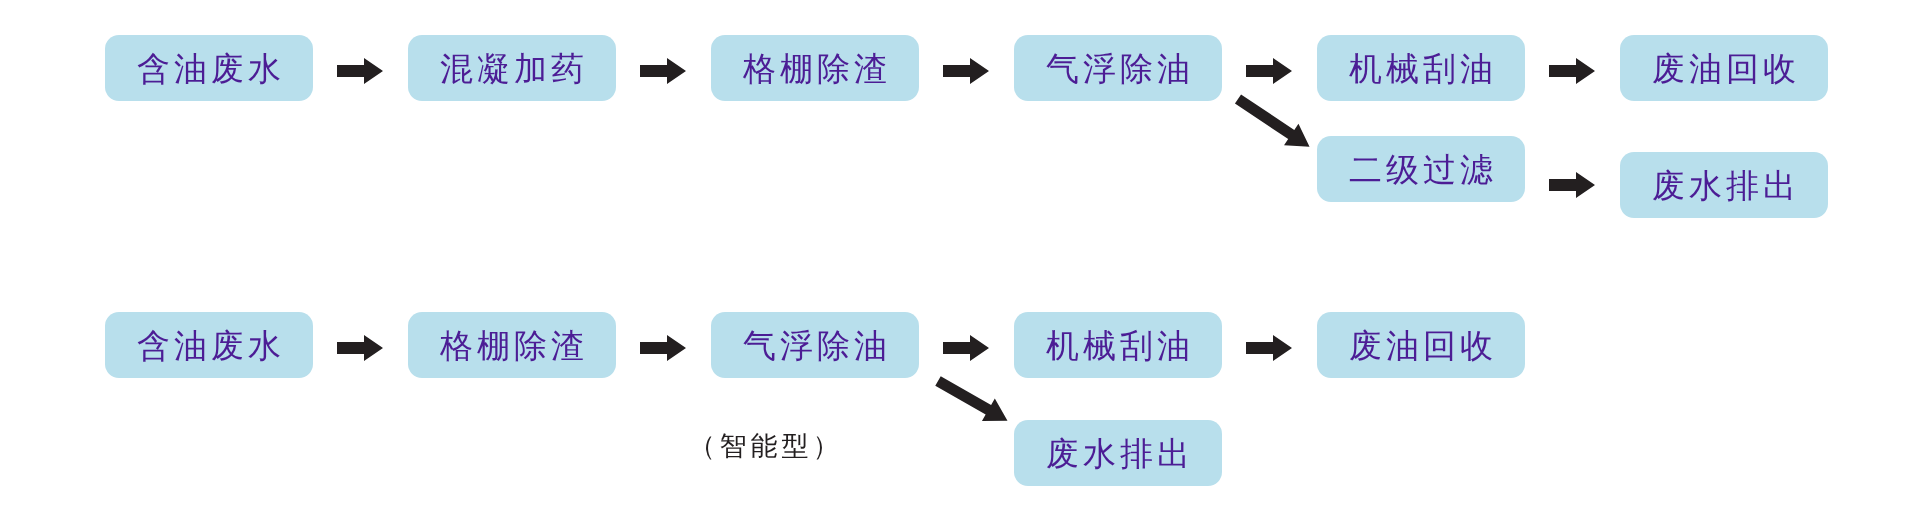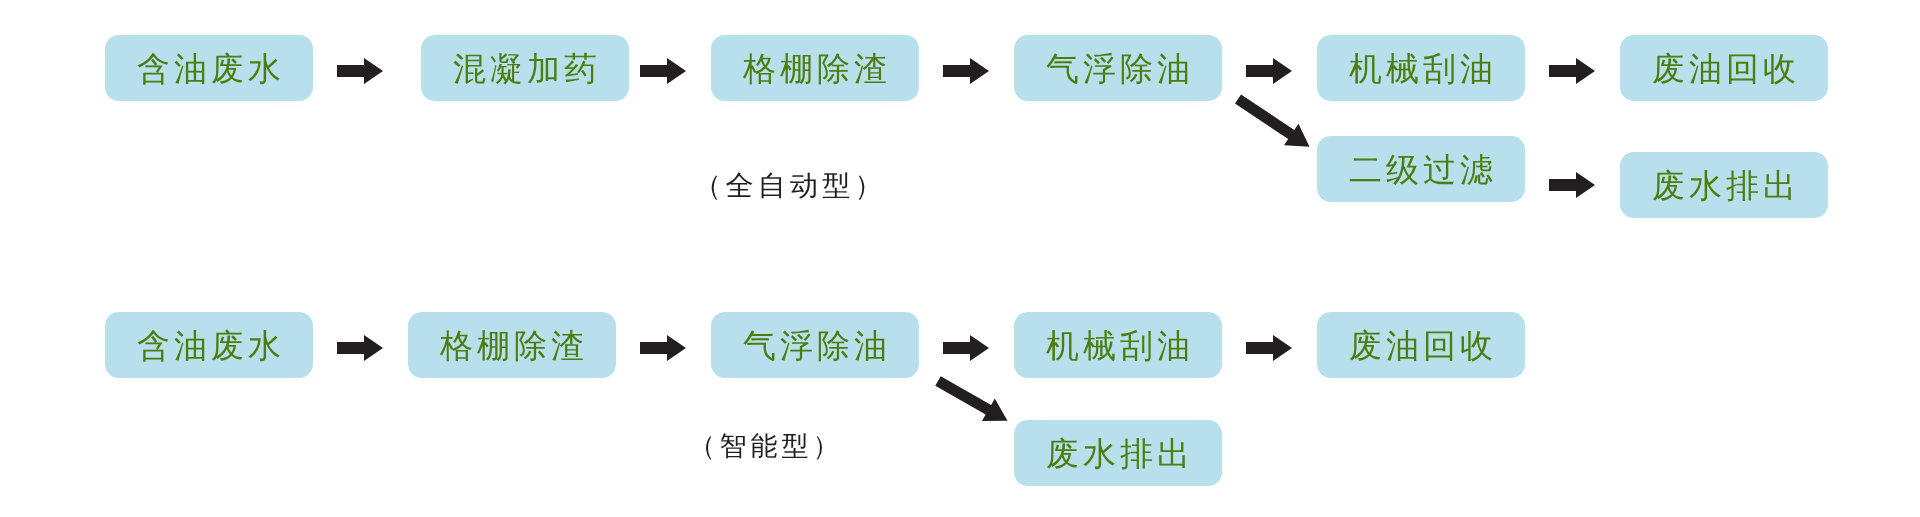--- a/index.html
+++ b/index.html
@@ -18,21 +18,21 @@
   .box {
     position: absolute;
     width: 208px;
     height: 66px;
     background: #b8dfec;
     border-radius: 14px;
     display: flex;
     align-items: center;
     justify-content: center;
     font-size: 33px;
-    color: #4d7c0f;
+    color: #4c1d95;
     letter-spacing: 0.12em;
     text-indent: 0.12em;
     white-space: nowrap;
     line-height: 1;
   }
   .harrow {
     position: absolute;
     display: block;
   }
   .darrow {
@@ -50,21 +50,21 @@
     white-space: nowrap;
     line-height: 1;
   }
 </style>
 </head>
 <body>
 
 <div id="canvas">
 
   <div class="box" style="left:105px;  top:35px">含油废水</div>
-  <div class="box" style="left:421px;  top:35px">混凝加药</div>
+  <div class="box" style="left:408px;  top:35px">混凝加药</div>
   <div class="box" style="left:711px;  top:35px">格棚除渣</div>
   <div class="box" style="left:1014px; top:35px">气浮除油</div>
   <div class="box" style="left:1317px; top:35px">机械刮油</div>
   <div class="box" style="left:1620px; top:35px">废油回收</div>
 
   <svg class="harrow" style="left:337px;top:58px" width="46" height="26" viewBox="0 0 46 26">
       <polygon points="0,7 27,7 27,0 46,13 27,26 27,19 0,19" fill="#231f20"></polygon>
     </svg>
   <svg class="harrow" style="left:640px;top:58px" width="46" height="26" viewBox="0 0 46 26">
       <polygon points="0,7 27,7 27,0 46,13 27,26 27,19 0,19" fill="#231f20"></polygon>
@@ -84,21 +84,20 @@
       <polygon points="0,-5.5 64,-5.5 64,-13 86,0 64,13 64,5.5 0,5.5" fill="#231f20"></polygon>
     </g>
   </svg>
 
   <div class="box" style="left:1317px; top:136px">二级过滤</div>
   <div class="box" style="left:1620px; top:152px">废水排出</div>
   <svg class="harrow" style="left:1549px;top:172px" width="46" height="26" viewBox="0 0 46 26">
       <polygon points="0,7 27,7 27,0 46,13 27,26 27,19 0,19" fill="#231f20"></polygon>
     </svg>
 
-  <div class="flow-label" style="left:670px;top:172px">（全自动型）</div>
 
   <div class="box" style="left:105px;  top:312px">含油废水</div>
   <div class="box" style="left:408px;  top:312px">格棚除渣</div>
   <div class="box" style="left:711px;  top:312px">气浮除油</div>
   <div class="box" style="left:1014px; top:312px">机械刮油</div>
   <div class="box" style="left:1317px; top:312px">废油回收</div>
 
   <svg class="harrow" style="left:337px;top:335px" width="46" height="26" viewBox="0 0 46 26">
       <polygon points="0,7 27,7 27,0 46,13 27,26 27,19 0,19" fill="#231f20"></polygon>
     </svg>

